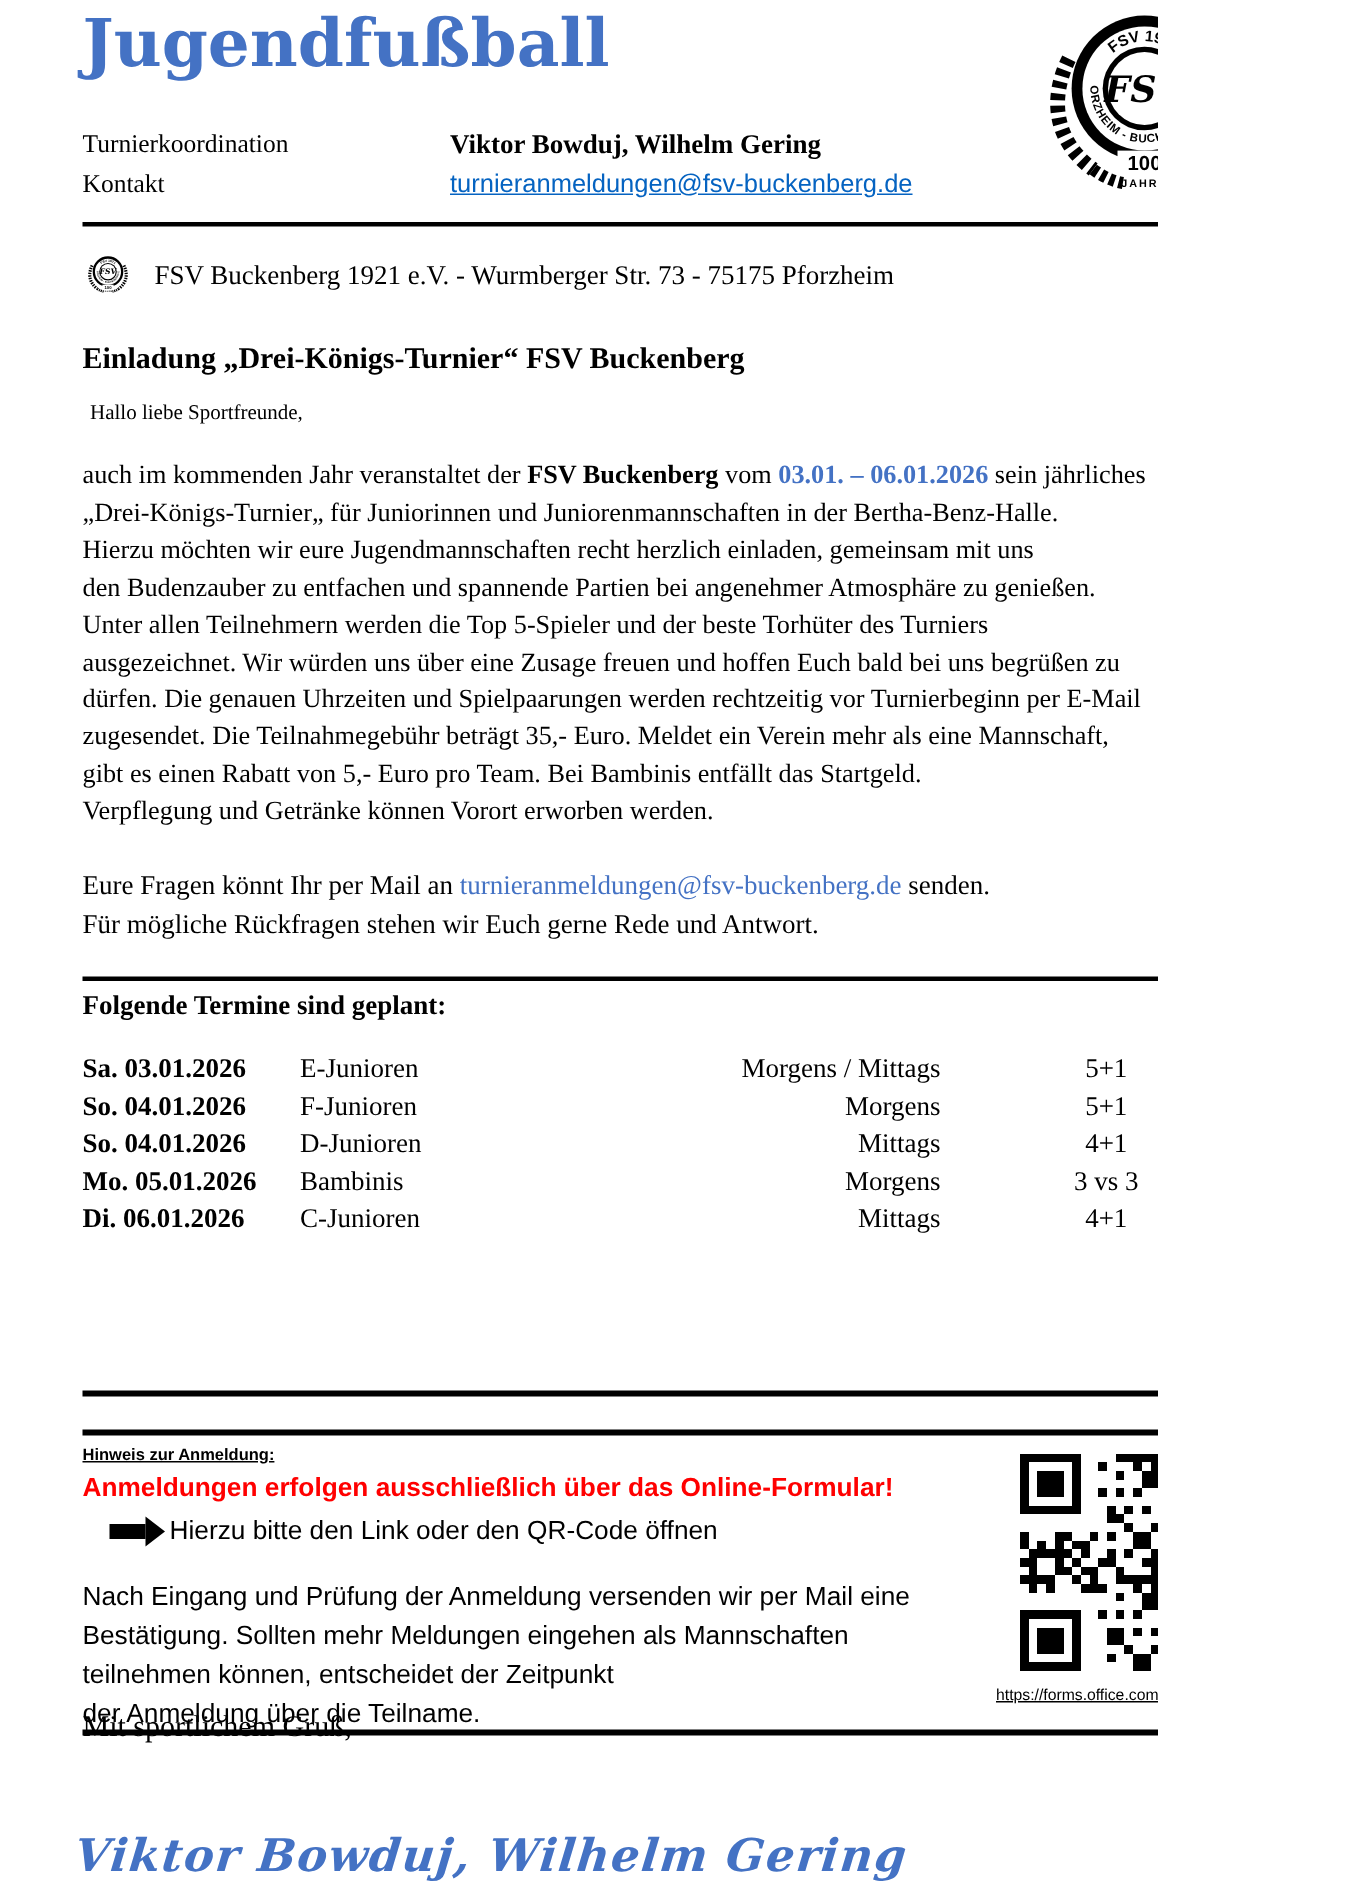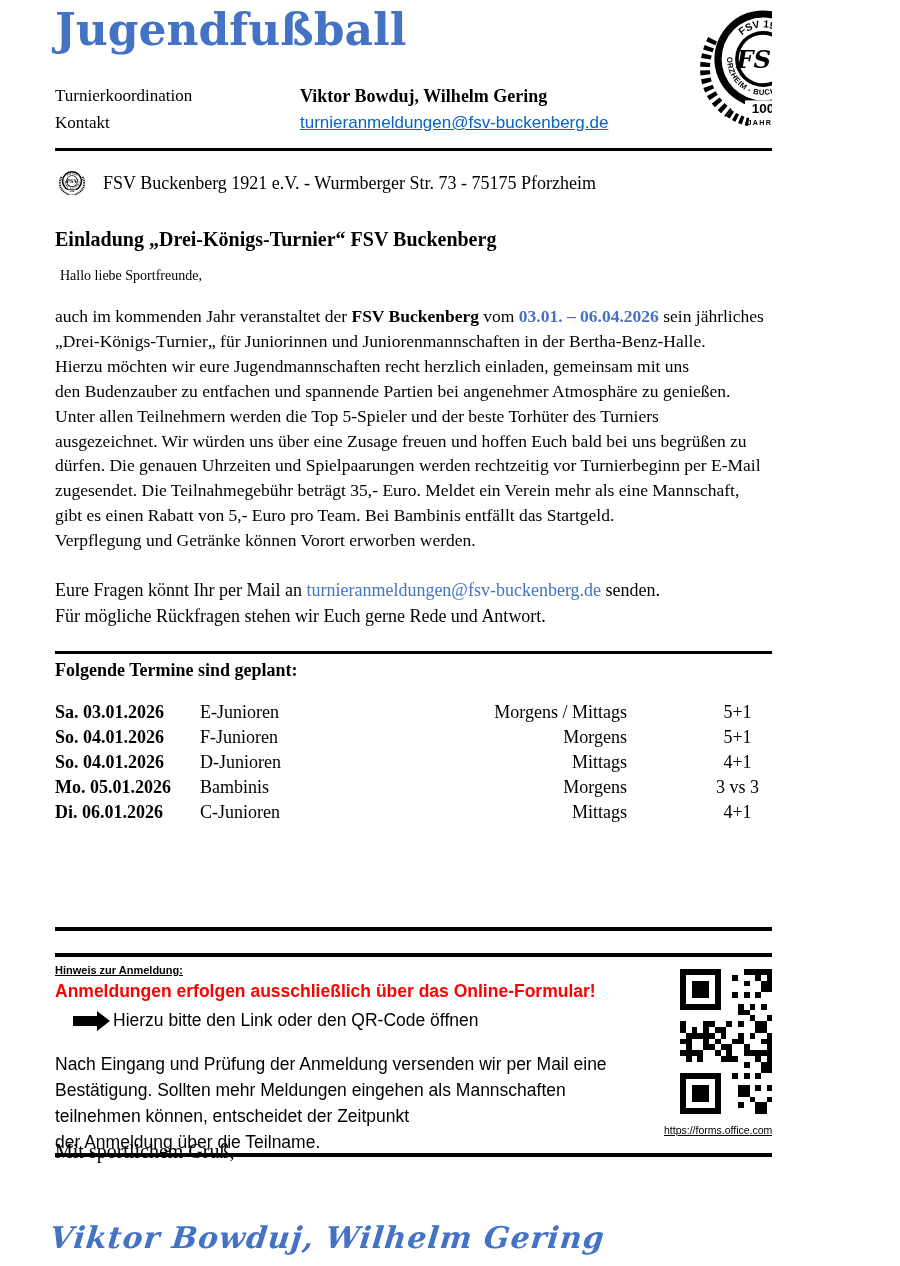--- a/index.html
+++ b/index.html
@@ -133,21 +133,21 @@
           <use href="#crest" xlink:href="#crest"></use>
         </svg>
     </span>
     <span class="address-text">FSV Buckenberg 1921 e.V. - Wurmberger Str. 73 - 75175 Pforzheim</span>
   </div>
 
   <h2 class="abs heading">Einladung „Drei-Königs-Turnier“ FSV Buckenberg</h2>
 
   <p class="abs greeting">Hallo liebe Sportfreunde,</p>
 
-  <p class="abs body-par"><span>auch im kommenden Jahr veranstaltet der </span><b>FSV Buckenberg</b><span> vom </span><span class="blue-date">03.01. – 06.04.2026</span><span> sein jährliches
+  <p class="abs body-par"><span>auch im kommenden Jahr veranstaltet der </span><b>FSV Buckenberg</b><span> vom </span><span class="blue-date">03.01. – 06.01.2026</span><span> sein jährliches
 „Drei-Königs-Turnier„ für Juniorinnen und Juniorenmannschaften in der Bertha-Benz-Halle.
 Hierzu möchten wir eure Jugendmannschaften recht herzlich einladen, gemeinsam mit uns
 den Budenzauber zu entfachen und spannende Partien bei angenehmer Atmosphäre zu genießen.
 Unter allen Teilnehmern werden die Top 5-Spieler und der beste Torhüter des Turniers
 ausgezeichnet. Wir würden uns über eine Zusage freuen und hoffen Euch bald bei uns begrüßen zu
 dürfen. Die genauen Uhrzeiten und Spielpaarungen werden rechtzeitig vor Turnierbeginn per E-Mail
 zugesendet. Die Teilnahmegebühr beträgt 35,- Euro. Meldet ein Verein mehr als eine Mannschaft,
 gibt es einen Rabatt von 5,- Euro pro Team. Bei Bambinis entfällt das Startgeld.
 Verpflegung und Getränke können Vorort erworben werden.</span></p>
 

